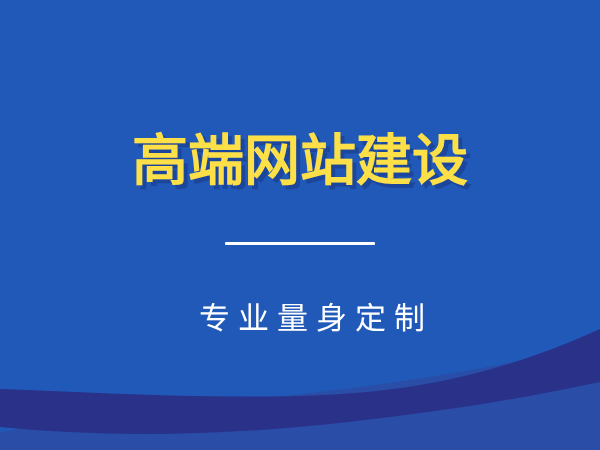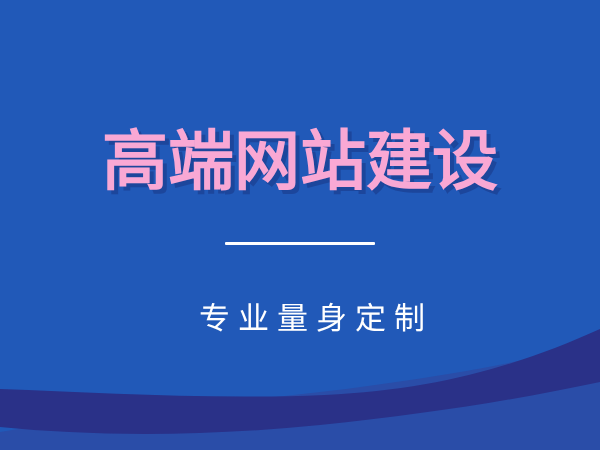--- a/index.html
+++ b/index.html
@@ -43,24 +43,24 @@
     z-index: 2;
   }
 
   .title {
     margin: 0;
     position: absolute;
     top: 113px;
     left: 0;
     width: 600px;
     text-align: center;
-    font-size: 66px;
+    font-size: 56px;
     line-height: 96px;
     font-weight: 700;
-    color: #f9a8d4;
+    color: #fde047;
     letter-spacing: 0px;
     white-space: nowrap;
     text-shadow: 4px 4px 0 rgba(20, 40, 110, 0.38);
   }
 
   .divider {
     position: absolute;
     top: 242px;
     left: 225px;
     width: 150px;

